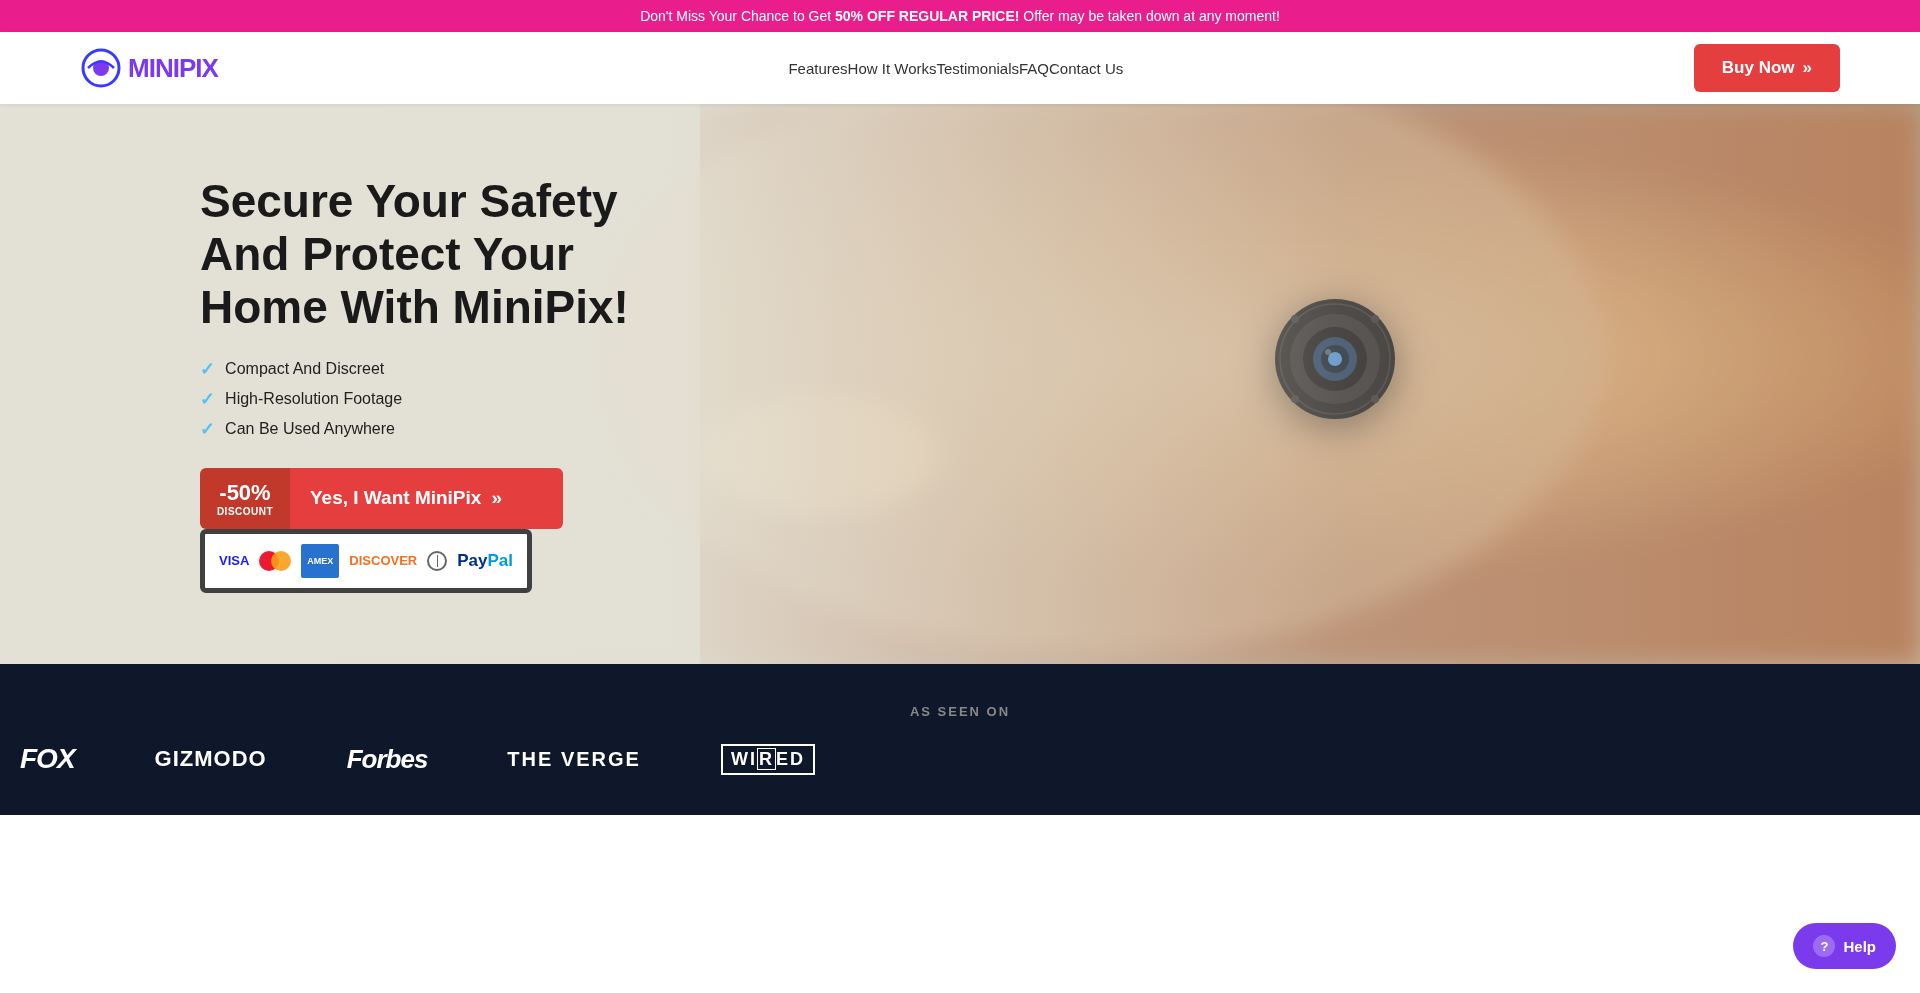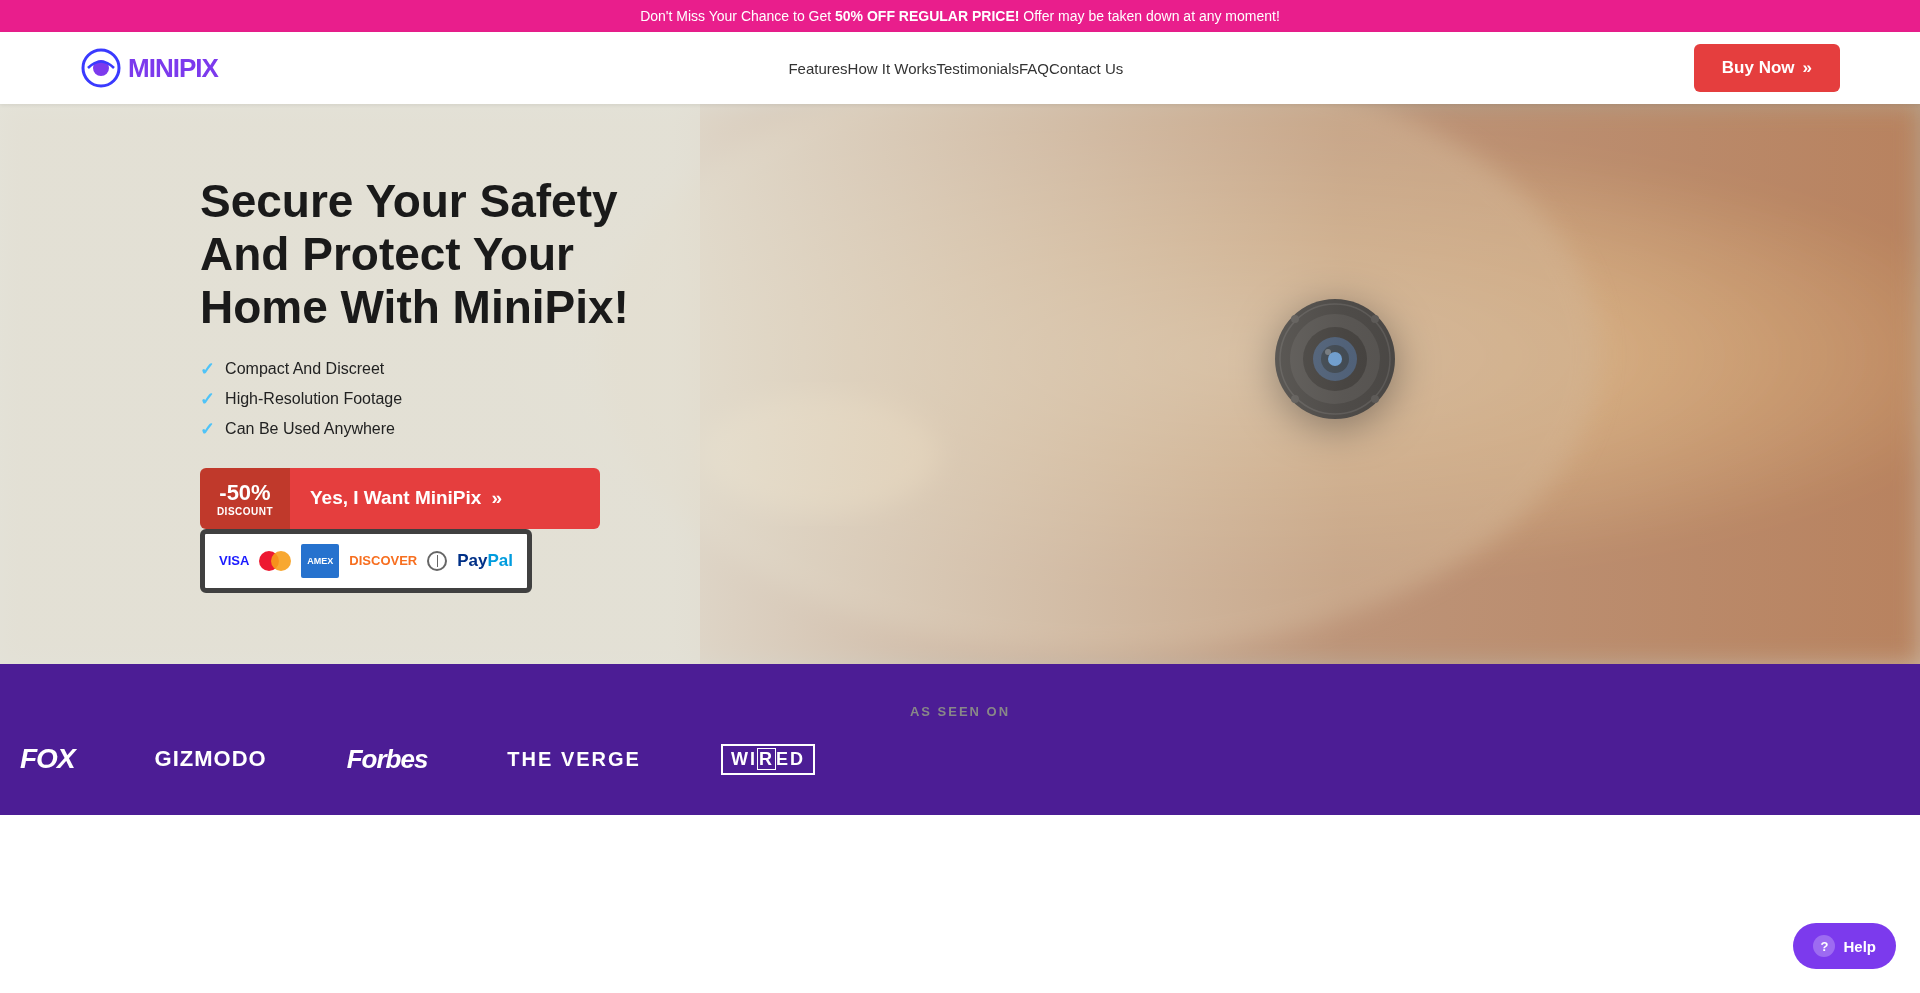--- a/index.html
+++ b/index.html
@@ -117,21 +117,21 @@
     .check-icon {
       color: #4fc3f7;
       font-size: 18px;
       font-weight: bold;
     }
 
     
     .cta-container {
       display: flex;
       align-items: stretch;
-      width: 400px;
+      width: 363px;
       border-radius: 6px;
       overflow: hidden;
     }
     .discount-badge {
       background: #c0392b;
       color: white;
       padding: 12px 14px;
       display: flex;
       flex-direction: column;
       align-items: center;
@@ -196,21 +196,21 @@
     }
     .diners-icon {
       width: 20px; height: 20px; border-radius: 50%; border: 2px solid #666; display: flex; align-items: center; justify-content: center;
     }
     .diners-line { width: 1px; height: 12px; background: #666; }
     .paypal-text { font-size: 17px; font-weight: 800; color: #003087; }
     .paypal-text span { color: #009cde; }
 
     
     .as-seen-on {
-      background: #4c1d95;
+      background: #0f172a;
       padding: 40px 20px;
       text-align: center;
     }
     .as-seen-label {
       font-size: 13px;
       color: #888;
       letter-spacing: 2px;
       margin-bottom: 24px;
       font-weight: 600;
     }

